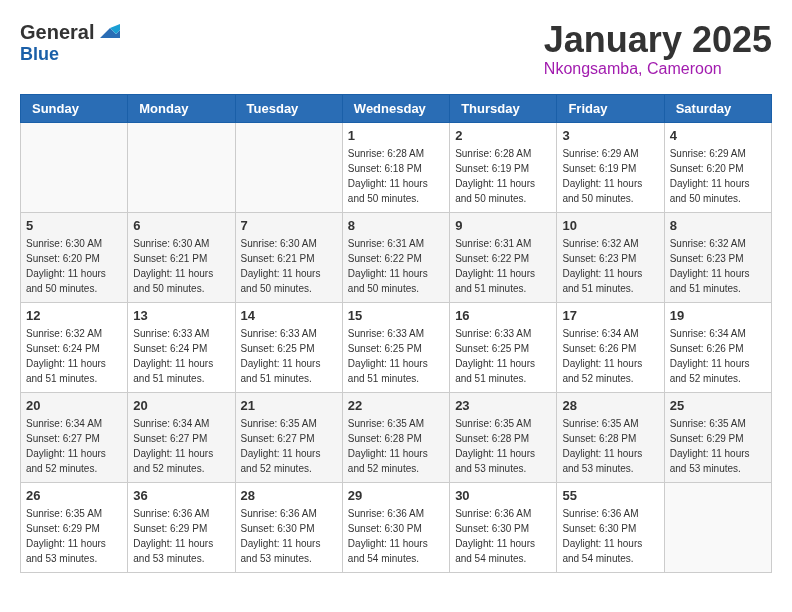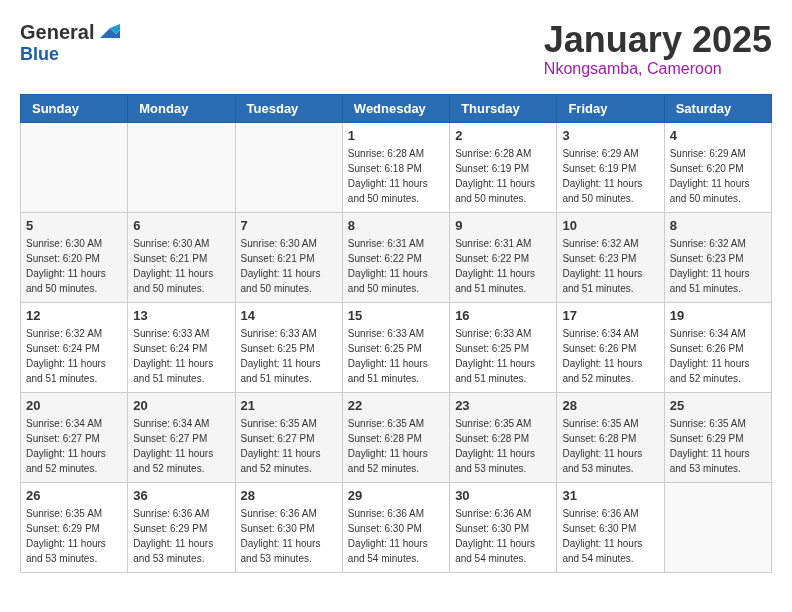--- a/index.html
+++ b/index.html
@@ -162,17 +162,17 @@
         <td><span class="day-num">23</span><span class="day-info">Sunrise: 6:35 AM<br>Sunset: 6:28 PM<br>Daylight: 11 hours<br>and 53 minutes.</span></td>
         <td><span class="day-num">28</span><span class="day-info">Sunrise: 6:35 AM<br>Sunset: 6:28 PM<br>Daylight: 11 hours<br>and 53 minutes.</span></td>
         <td><span class="day-num">25</span><span class="day-info">Sunrise: 6:35 AM<br>Sunset: 6:29 PM<br>Daylight: 11 hours<br>and 53 minutes.</span></td>
       </tr>
       <tr>
         <td><span class="day-num">26</span><span class="day-info">Sunrise: 6:35 AM<br>Sunset: 6:29 PM<br>Daylight: 11 hours<br>and 53 minutes.</span></td>
         <td><span class="day-num">36</span><span class="day-info">Sunrise: 6:36 AM<br>Sunset: 6:29 PM<br>Daylight: 11 hours<br>and 53 minutes.</span></td>
         <td><span class="day-num">28</span><span class="day-info">Sunrise: 6:36 AM<br>Sunset: 6:30 PM<br>Daylight: 11 hours<br>and 53 minutes.</span></td>
         <td><span class="day-num">29</span><span class="day-info">Sunrise: 6:36 AM<br>Sunset: 6:30 PM<br>Daylight: 11 hours<br>and 54 minutes.</span></td>
         <td><span class="day-num">30</span><span class="day-info">Sunrise: 6:36 AM<br>Sunset: 6:30 PM<br>Daylight: 11 hours<br>and 54 minutes.</span></td>
-        <td><span class="day-num">31</span><span class="day-info">Sunrise: 6:36 AM<br>Sunset: 6:30 PM<br>Daylight: 11 hours<br>and 54 minutes.</span></td>
+        <td><span class="day-num">55</span><span class="day-info">Sunrise: 6:36 AM<br>Sunset: 6:30 PM<br>Daylight: 11 hours<br>and 54 minutes.</span></td>
         <td class="empty"></td>
       </tr>
     </tbody>
 </table>
 
 </body></html>

